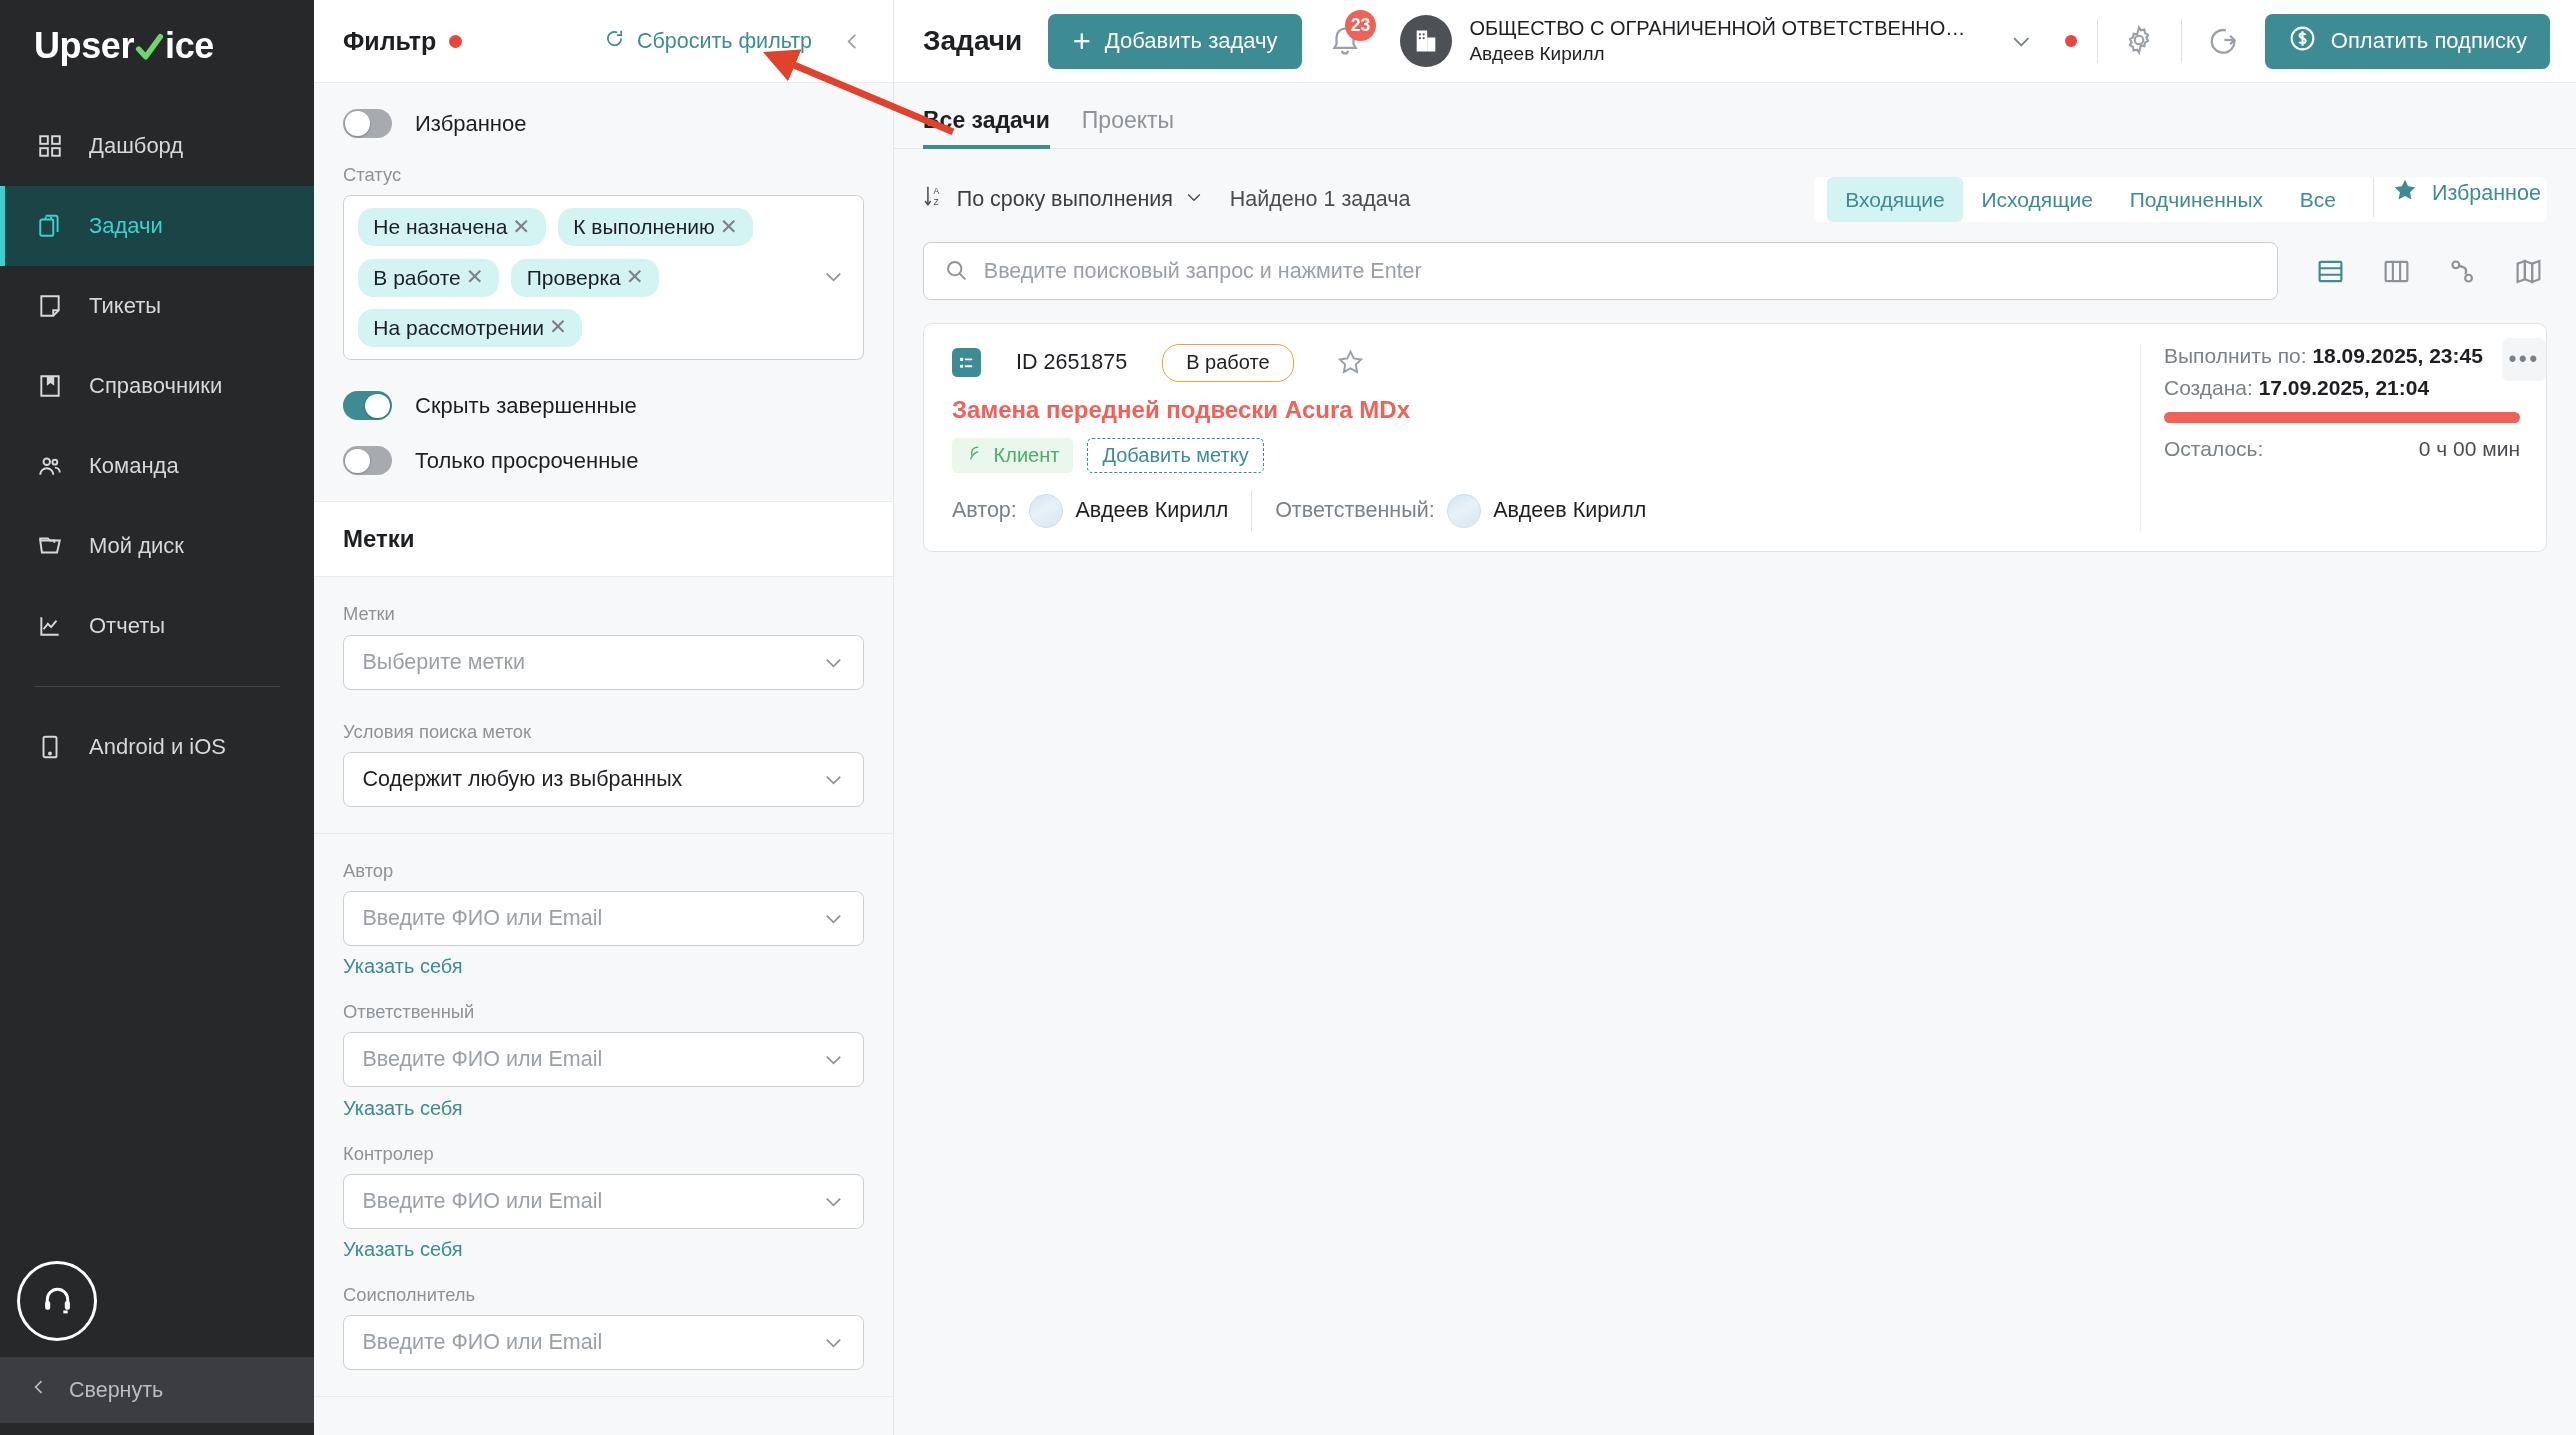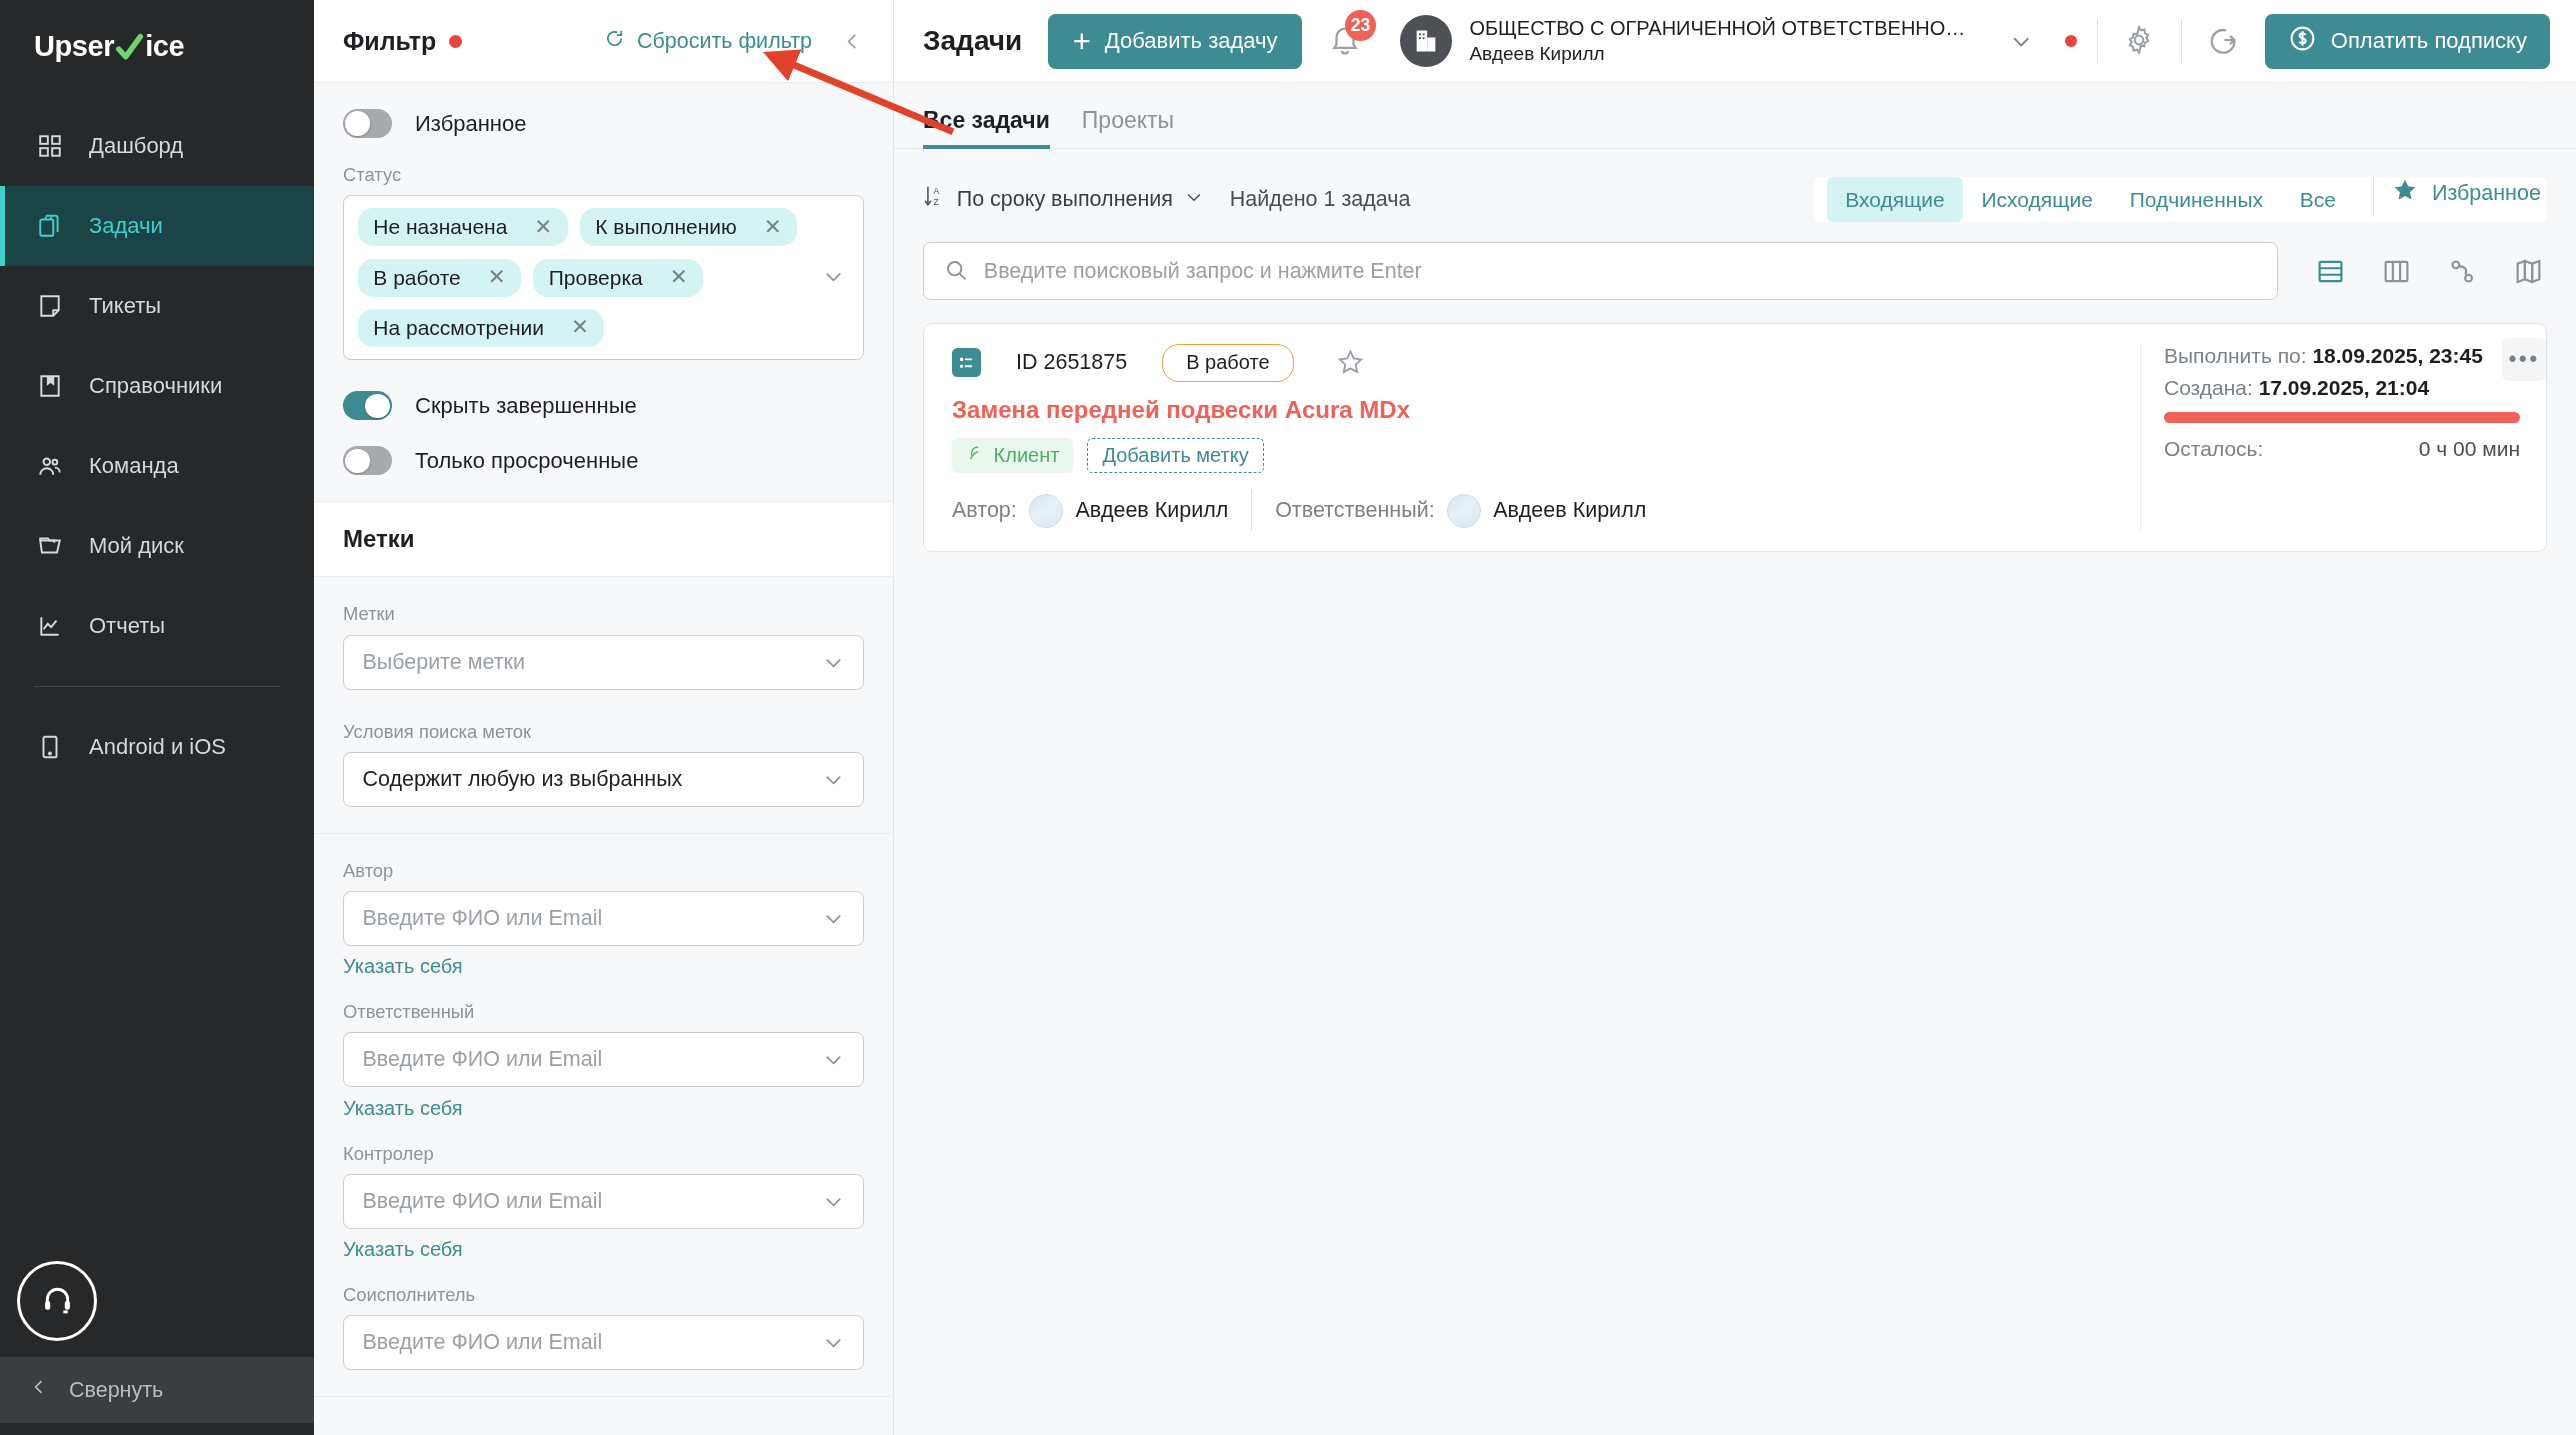--- a/index.html
+++ b/index.html
@@ -11,21 +11,21 @@
     overflow: hidden;
   }
   .app { display: flex; width: 2576px; height: 1435px; position: relative; }
 
   
   .sidebar {
     width: 314px; height: 1435px; background: #26282a;
     display: flex; flex-direction: column; flex: 0 0 314px; position: relative;
   }
   .logo-wrap { height: 92px; display: flex; align-items: center; padding-left: 34px; }
-  .logo { font-size: 29px; font-weight: 700; color: #ffffff; letter-spacing: -0.4px; display: flex; align-items: center; }
+  .logo { font-size: 36px; font-weight: 700; color: #ffffff; letter-spacing: -0.4px; display: flex; align-items: center; }
   .logo .check { display: inline-block; width: 31px; height: 34px; position: relative; }
   .logo .check svg { position: absolute; left: 0; top: 3.1px; }
 
   .nav { margin-top: 14px; }
   .nav-item {
     height: 80px; display: flex; align-items: center; gap: 23px;
     padding-left: 34px; color: #d6d8da; font-size: 22px; position: relative; cursor: pointer;
   }
   .nav-item .nico { width: 32px; height: 32px; display: flex; align-items: center; justify-content: center; flex: 0 0 32px; }
   .nav-item.active { background: #1b4447; color: #3fd0cd; }
@@ -71,21 +71,21 @@
   .switch.on::after { left: 22px; }
   .toggle-label { font-size: 22px; color: #1d1f22; }
 
   .field-label { font-size: 18.4px; color: #8e9398; margin-bottom: 9.2px; }
   .chips-box {
     border: 0.8px solid #c9ced3; border-radius: 7.7px; background: #ffffff;
     padding: 12.3px 14px; display: flex; flex-wrap: wrap; gap: 12.3px; position: relative; padding-right: 58px;
   }
   .chip {
     background: #d4f3f3; border-radius: 15.3px; padding: 7px 15.3px;
-    display: inline-flex; align-items: center; gap: 27px; font-size: 21px; color: #1d1f22; cursor: pointer;
+    display: inline-flex; align-items: center; gap: 5px; font-size: 21px; color: #1d1f22; cursor: pointer;
   }
   .chip .x { color: #7a8288; font-size: 21.5px; line-height: 1; }
   .box-chevron { position: absolute; right: 18.4px; top: 50%; transform: translateY(-50%); color: #8e9398; }
 
   .select {
     border: 0.8px solid #c9ced3; border-radius: 7.7px; background: #ffffff; height: 55px;
     display: flex; align-items: center; padding: 0 18.4px; font-size: 21.5px; color: #1d1f22;
     position: relative; cursor: pointer;
   }
   .select.placeholder { color: #9aa0a6; }

